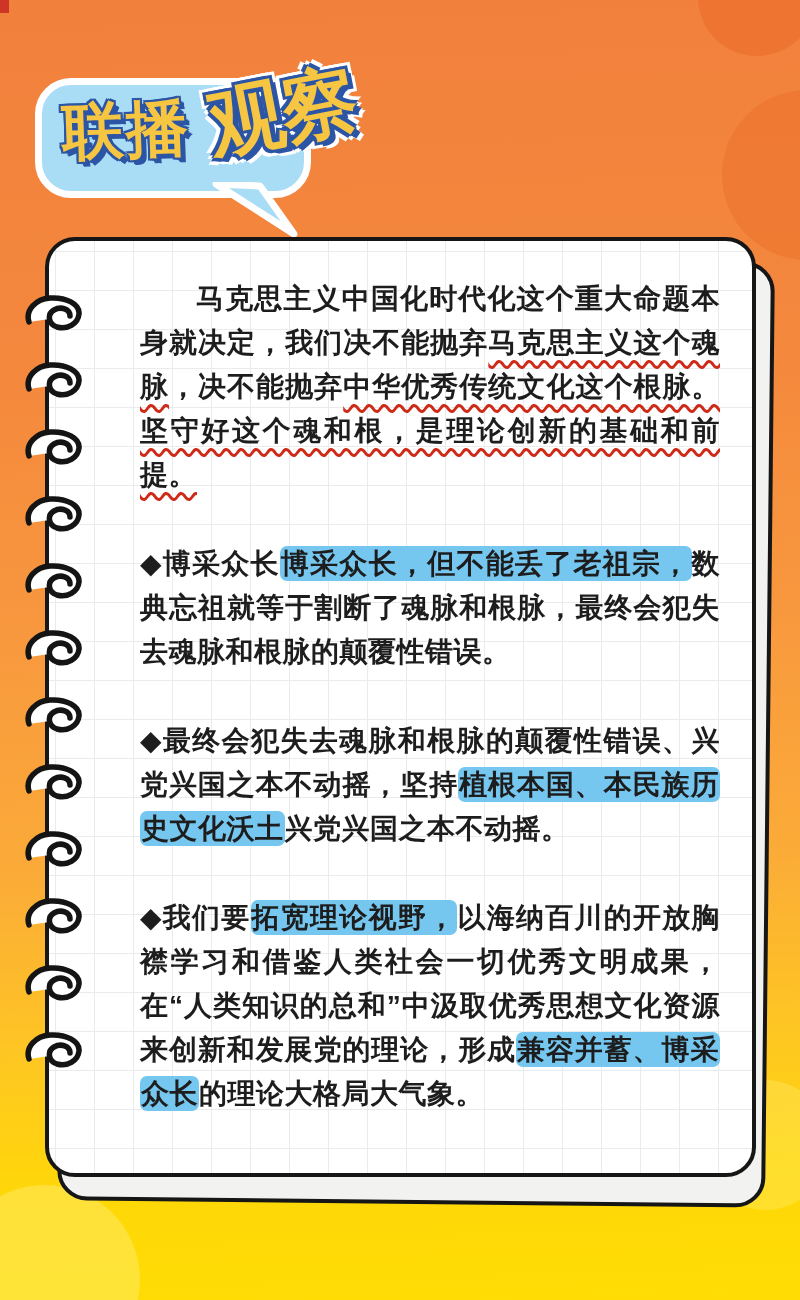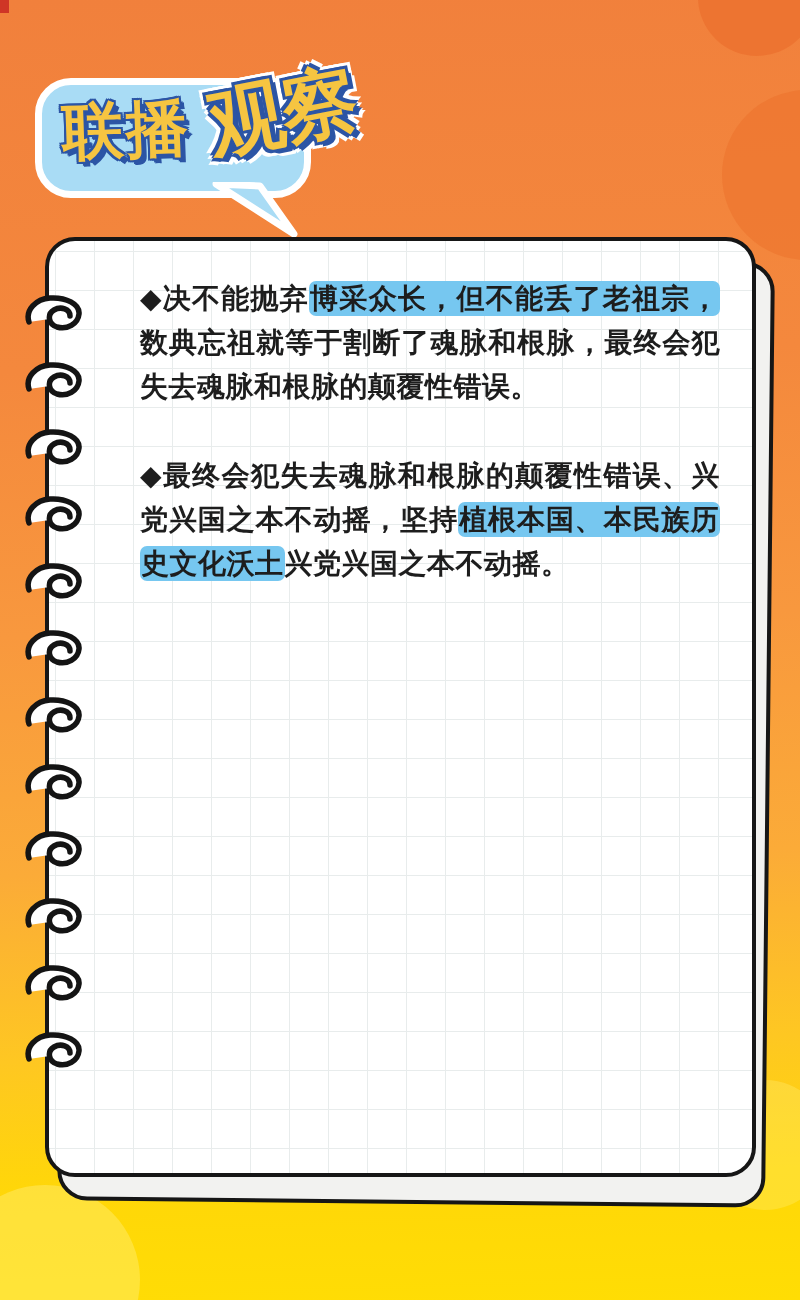--- a/index.html
+++ b/index.html
@@ -105,19 +105,21 @@
           <path d="M6 29 C2 17 13 6 27 5 C43 4 57 11 56 21 C55 31 44 37 34 34 C25 31 24 21 31 17 C38 13 47 16 47 23" fill="#ffffff" stroke="#141414" stroke-width="5.5" stroke-linecap="round"></path>
         </svg>
         <svg class="ring" width="64" height="40" viewBox="0 0 64 40">
           <path d="M6 29 C2 17 13 6 27 5 C43 4 57 11 56 21 C55 31 44 37 34 34 C25 31 24 21 31 17 C38 13 47 16 47 23" fill="#ffffff" stroke="#141414" stroke-width="5.5" stroke-linecap="round"></path>
         </svg>
         <svg class="ring" width="64" height="40" viewBox="0 0 64 40">
           <path d="M6 29 C2 17 13 6 27 5 C43 4 57 11 56 21 C55 31 44 37 34 34 C25 31 24 21 31 17 C38 13 47 16 47 23" fill="#ffffff" stroke="#141414" stroke-width="5.5" stroke-linecap="round"></path>
         </svg>
       </div>
     <div class="content">
-      <p class="para"><span>◆决不能抛弃</span><span class="hl">博采众长，但不能丢了老祖宗，</span><span>数典忘祖就等于割断了魂脉和根脉，最终会犯失去魂脉和根脉的颠覆性错误。</span></p>
+      <p class="para intro"><span>马克思主义中国化时代化这个重大命题本身就决定，我们决不能抛弃</span><span class="wavy">马克思主义这个魂脉</span><span>，决不能抛弃</span><span class="wavy">中华优秀传统文化这个根脉。</span><span class="wavy">坚守好这个魂和根，是理论创新的基础和前提。</span></p>
+      <p class="para"><span>◆博采众长</span><span class="hl">博采众长，但不能丢了老祖宗，</span><span>数典忘祖就等于割断了魂脉和根脉，最终会犯失去魂脉和根脉的颠覆性错误。</span></p>
       <p class="para"><span>◆最终会犯失去魂脉和根脉的颠覆性错误、兴党兴国之本不动摇，坚持</span><span class="hl">植根本国、本民族历史文化沃土</span><span>兴党兴国之本不动摇。</span></p>
+      <p class="para"><span>◆我们要</span><span class="hl">拓宽理论视野，</span><span>以海纳百川的开放胸襟学习和借鉴人类社会一切优秀文明成果，在“人类知识的总和”中汲取优秀思想文化资源来创新和发展党的理论，形成</span><span class="hl">兼容并蓄、博采众长</span><span>的理论大格局大气象。</span></p>
     </div>
   </div>
 
 
 </div>
 
 </body></html>

